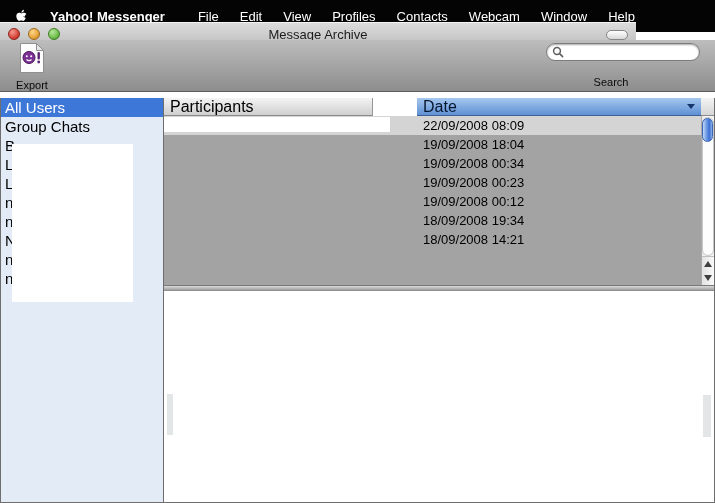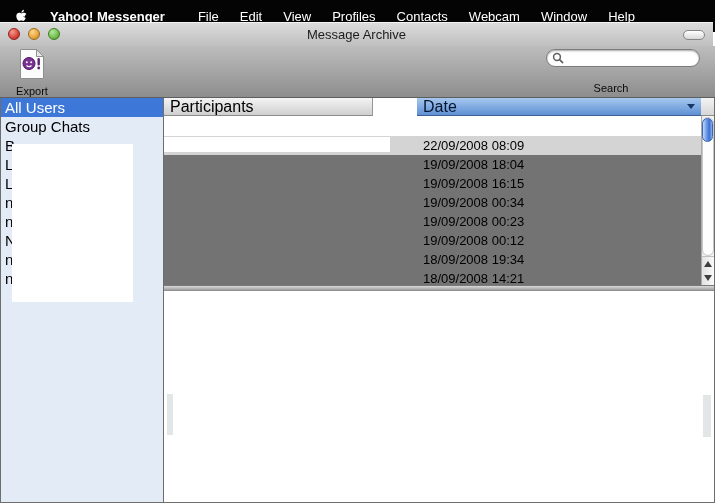--- a/index.html
+++ b/index.html
@@ -8,34 +8,34 @@
 
   
   .menubar{position:absolute;left:0;top:0;width:715px;height:32px;background:#040404;
            color:#fff;display:flex;align-items:center;font-size:13px;}
   .apple{margin-left:15px;margin-right:21px;display:flex;align-items:center;}
   .appname{font-weight:bold;margin-right:33px;}
   .menu-items{display:flex;}
   .menu-item{margin-right:21px;}
 
   
-  .titlebar{position:absolute;left:0;top:22px;width:713px;height:24px;
+  .titlebar{position:absolute;left:0;top:22px;width:636px;height:24px;
             background:linear-gradient(#dcdcdc,#bfbfbf);border-top:1px solid #f4f4f4;
             box-sizing:border-box;}
   .tl{position:absolute;top:5px;width:12px;height:12px;border-radius:50%;box-sizing:border-box;}
   .tl.red{left:8px;background:radial-gradient(circle at 35% 30%,#f59a90,#d6453a 60%,#a5281f);border:1px solid #8e211a;}
   .tl.yellow{left:28px;background:radial-gradient(circle at 35% 30%,#fbd88b,#e9a33c 60%,#b97a1d);border:1px solid #9a6a1a;}
   .tl.green{left:48px;background:radial-gradient(circle at 35% 30%,#b7e8a0,#6fbf4a 60%,#3f8f26;);border:1px solid #3e7d22;background:radial-gradient(circle at 35% 30%,#b7e8a0,#6fbf4a 60%,#3f8f26);}
   .wtitle{position:absolute;left:0;right:0;top:0;height:24px;line-height:24px;text-align:center;
           font-size:13px;color:#1c1c1c;}
   .pillbtn{position:absolute;right:8px;top:7px;width:22px;height:10px;border-radius:5px;
            background:linear-gradient(#ffffff,#d8d8d8);border:1px solid #868686;box-sizing:border-box;}
 
   
-  .toolbar{position:absolute;left:0;top:46px;width:715px;height:51px;
+  .toolbar{position:absolute;left:0;top:40px;width:715px;height:51px;
            background:linear-gradient(#bdbdbd,#8d8d8d);border-bottom:1px solid #5e5e5e;box-sizing:content-box;}
   .tool{position:absolute;top:2px;width:46px;text-align:center;cursor:default;}
   .tool .ticon{display:inline-block;height:32px;}
   .tool .tlabel{display:block;font-size:11px;color:#0a0a0a;margin-top:1px;}
   .tool.export{left:9px;}
   .tool.delete{left:62px;}
   .tool.delete .ticon{padding-top:3px;height:29px;}
   .searchfield{position:absolute;left:546px;top:3px;width:154px;height:18px;border-radius:9px;
                background:#fff;border:1px solid #7c7c7c;box-sizing:border-box;
                box-shadow:inset 0 1px 2px rgba(0,0,0,.35);display:flex;align-items:center;}
@@ -64,21 +64,21 @@
   .col-date{position:absolute;left:417px;top:98px;width:284px;height:18px;box-sizing:border-box;
         background:linear-gradient(#a6c8ef,#5f90d4);border-bottom:1px solid #3f5f97;
         line-height:17px;padding-left:6px;color:#06162e;}
   .sortarrow{position:absolute;right:6px;top:6px;width:0;height:0;
         border-left:4px solid transparent;border-right:4px solid transparent;
         border-top:5px solid #16356b;}
   .corner{position:absolute;left:701px;top:98px;width:13px;height:18px;box-sizing:border-box;
         background:linear-gradient(#f4f4f4,#d6d6d6);border-bottom:1px solid #8b8b8b;}
 
   
-  .rows{position:absolute;left:164px;top:116px;width:537px;height:169px;background:#737373;overflow:hidden;margin-top:20px;}
+  .rows{position:absolute;left:164px;top:116px;width:537px;height:169px;background:#a3a3a3;overflow:hidden;}
   .t-row{position:relative;height:19px;line-height:19px;font-size:13px;color:#000;}
   .t-row.sel{background:#d4d4d4;}
   .dcell{position:absolute;left:259px;top:0;}
   .row-redaction{position:absolute;left:0;top:1px;width:226px;height:15px;background:#fff;}
 
   
   .vscroll{position:absolute;left:701px;top:116px;width:13px;height:169px;
            background:linear-gradient(90deg,#e9e9e9,#fbfbfb 45%,#f1f1f1);border-left:1px solid #ababab;box-sizing:border-box;}
   .vtrack{position:absolute;left:0px;top:1px;width:10px;height:137px;border:1px solid #c6c6c6;
           border-radius:6px;background:#fdfdfd;}
@@ -186,23 +186,20 @@
 
   <div class="rows" id="rows">
       <div class="t-row sel">
         <div class="row-redaction"></div>
         <span class="dcell">22/09/2008 08:09</span>
       </div>
       <div class="t-row">
         <span class="dcell">19/09/2008 18:04</span>
       </div>
       <div class="t-row">
-        <span class="dcell">19/09/2008 16:15</span>
-      </div>
-      <div class="t-row">
         <span class="dcell">19/09/2008 00:34</span>
       </div>
       <div class="t-row">
         <span class="dcell">19/09/2008 00:23</span>
       </div>
       <div class="t-row">
         <span class="dcell">19/09/2008 00:12</span>
       </div>
       <div class="t-row">
         <span class="dcell">18/09/2008 19:34</span>

